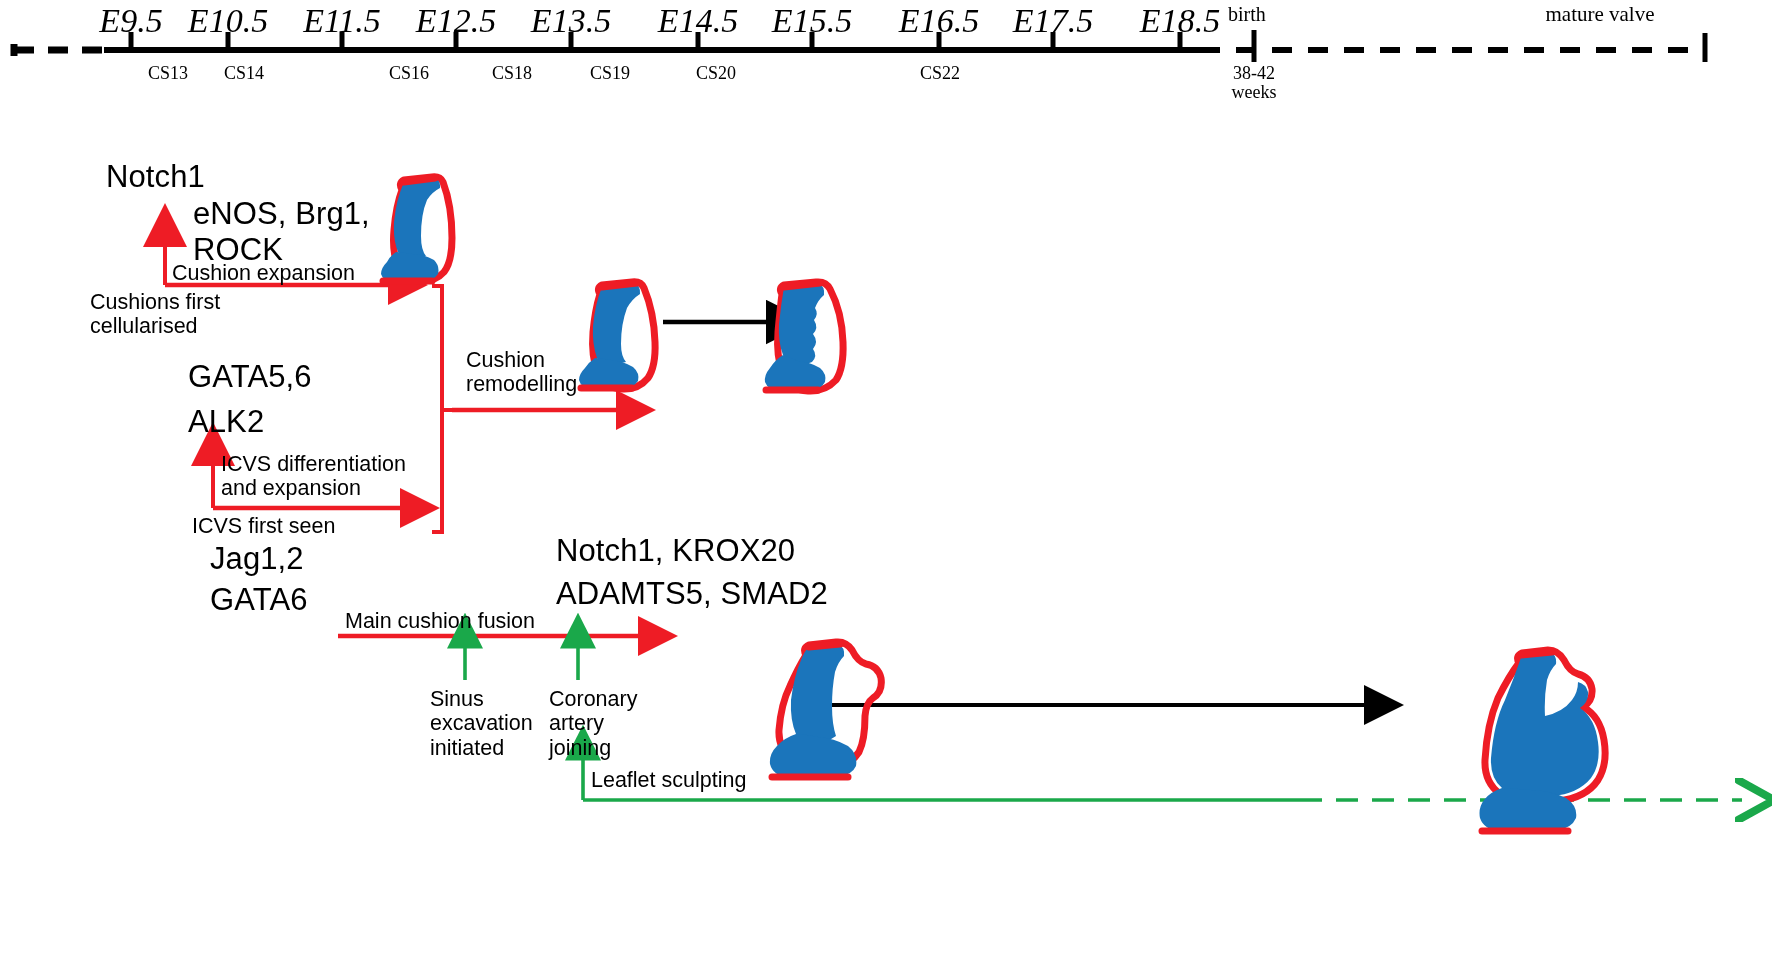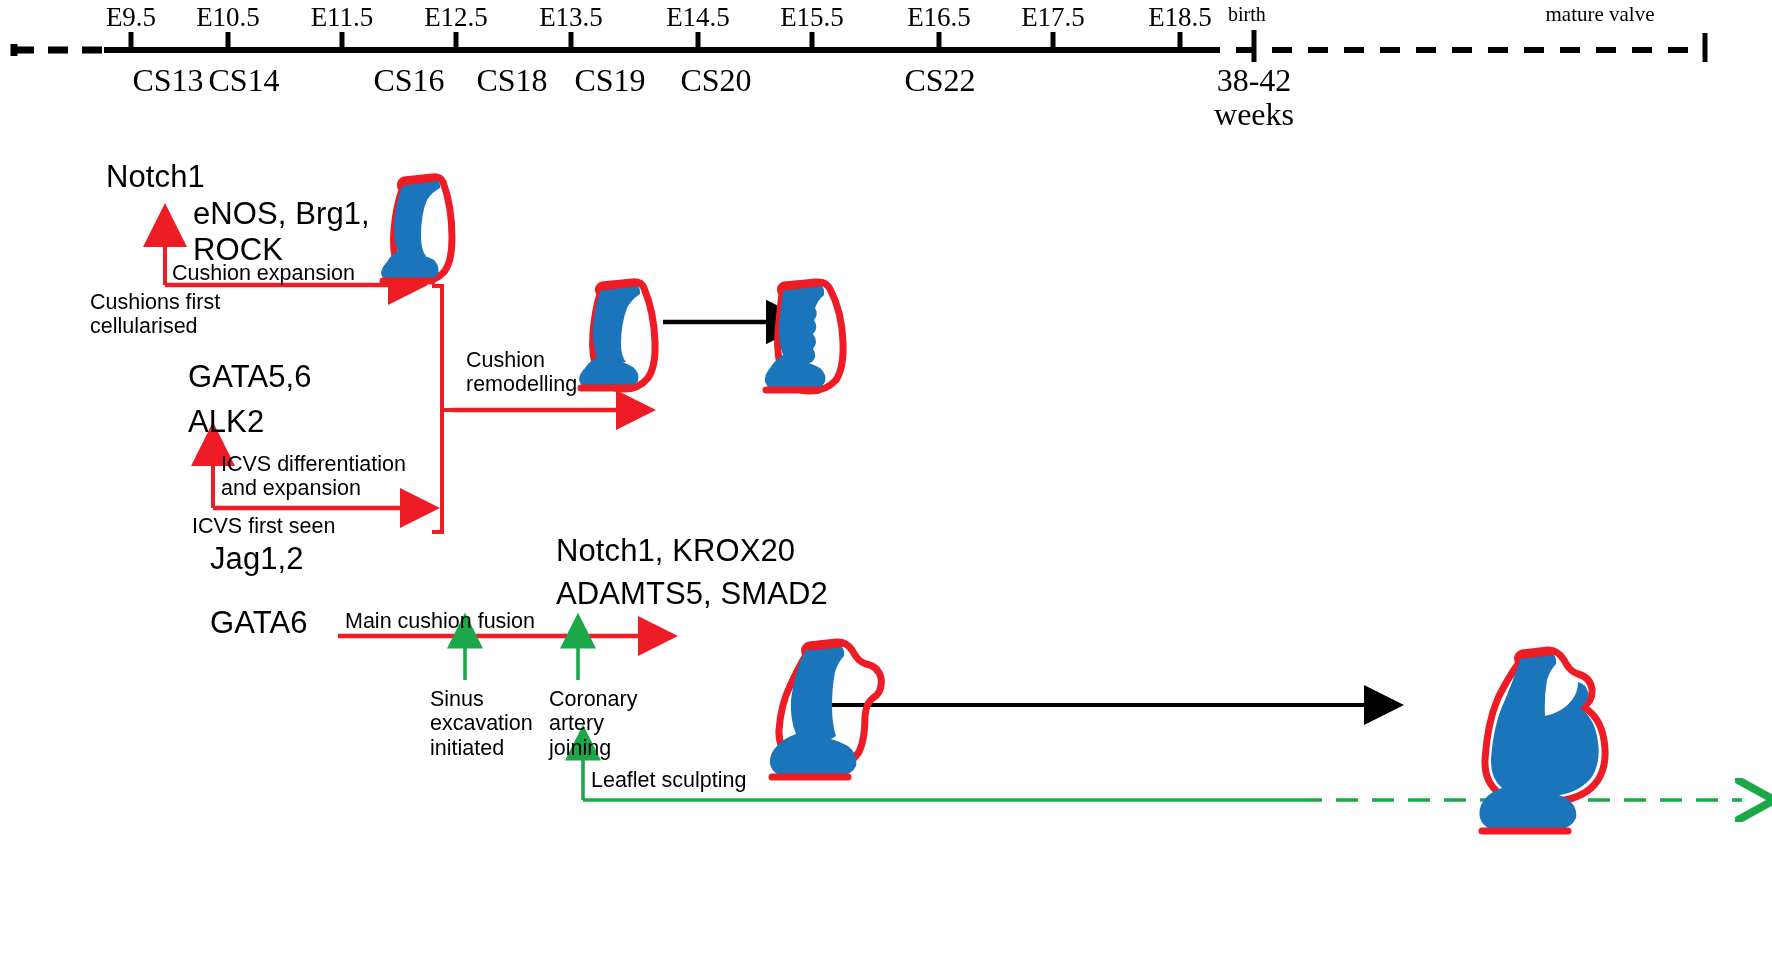--- a/index.html
+++ b/index.html
@@ -21,29 +21,30 @@
   svg.layer {
     position: absolute;
     left: 0; top: 0;
     width: 1772px;
     height: 957px;
     pointer-events: none;
   }
   
   .tick-label {
     position: absolute;
-    font-size: 27px;
+    font-size: 34px;
     font-family: "Liberation Serif", serif;
     white-space: nowrap;
     transform: translateX(-50%);
     line-height: 1;
+    font-style: italic;
   }
   .cs-label {
     position: absolute;
-    font-size: 32px;
+    font-size: 18px;
     font-family: "Liberation Serif", serif;
     white-space: nowrap;
     transform: translateX(-50%);
     line-height: 1.05;
     text-align: center;
   }
   .birth-label {
     position: absolute;
     font-size: 20px;
     font-family: "Liberation Serif", serif;
@@ -274,21 +275,21 @@
   <div class="cs-label" style="left:610px; top:64px;">CS19</div>
   <div class="cs-label" style="left:716px; top:64px;">CS20</div>
   <div class="cs-label" style="left:940px; top:64px;">CS22</div>
 
   <div class="gene" style="left:106px; top:158px;">Notch1</div>
   <div class="gene" style="left:193px; top:195px;">eNOS, Brg1,</div>
   <div class="gene" style="left:193px; top:231px;">ROCK</div>
   <div class="gene" style="left:188px; top:358px;">GATA5,6</div>
   <div class="gene" style="left:188px; top:403px;">ALK2</div>
   <div class="gene" style="left:210px; top:540px;">Jag1,2</div>
-  <div class="gene" style="left:210px; top:604px;">GATA6</div>
+  <div class="gene" style="left:210px; top:581px;">GATA6</div>
   <div class="gene" style="left:556px; top:532px;">Notch1, KROX20</div>
   <div class="gene" style="left:556px; top:575px;">ADAMTS5, SMAD2</div>
 
   <div class="evt" style="left:172px; top:261px;">Cushion expansion</div>
   <div class="evt" style="left:90px;  top:290px; white-space:pre;">Cushions first
 cellularised</div>
   <div class="evt" style="left:466px; top:348px; white-space:pre;">Cushion
 remodelling</div>
   <div class="evt" style="left:221px; top:452px; white-space:pre;">ICVS differentiation
 and expansion</div>

